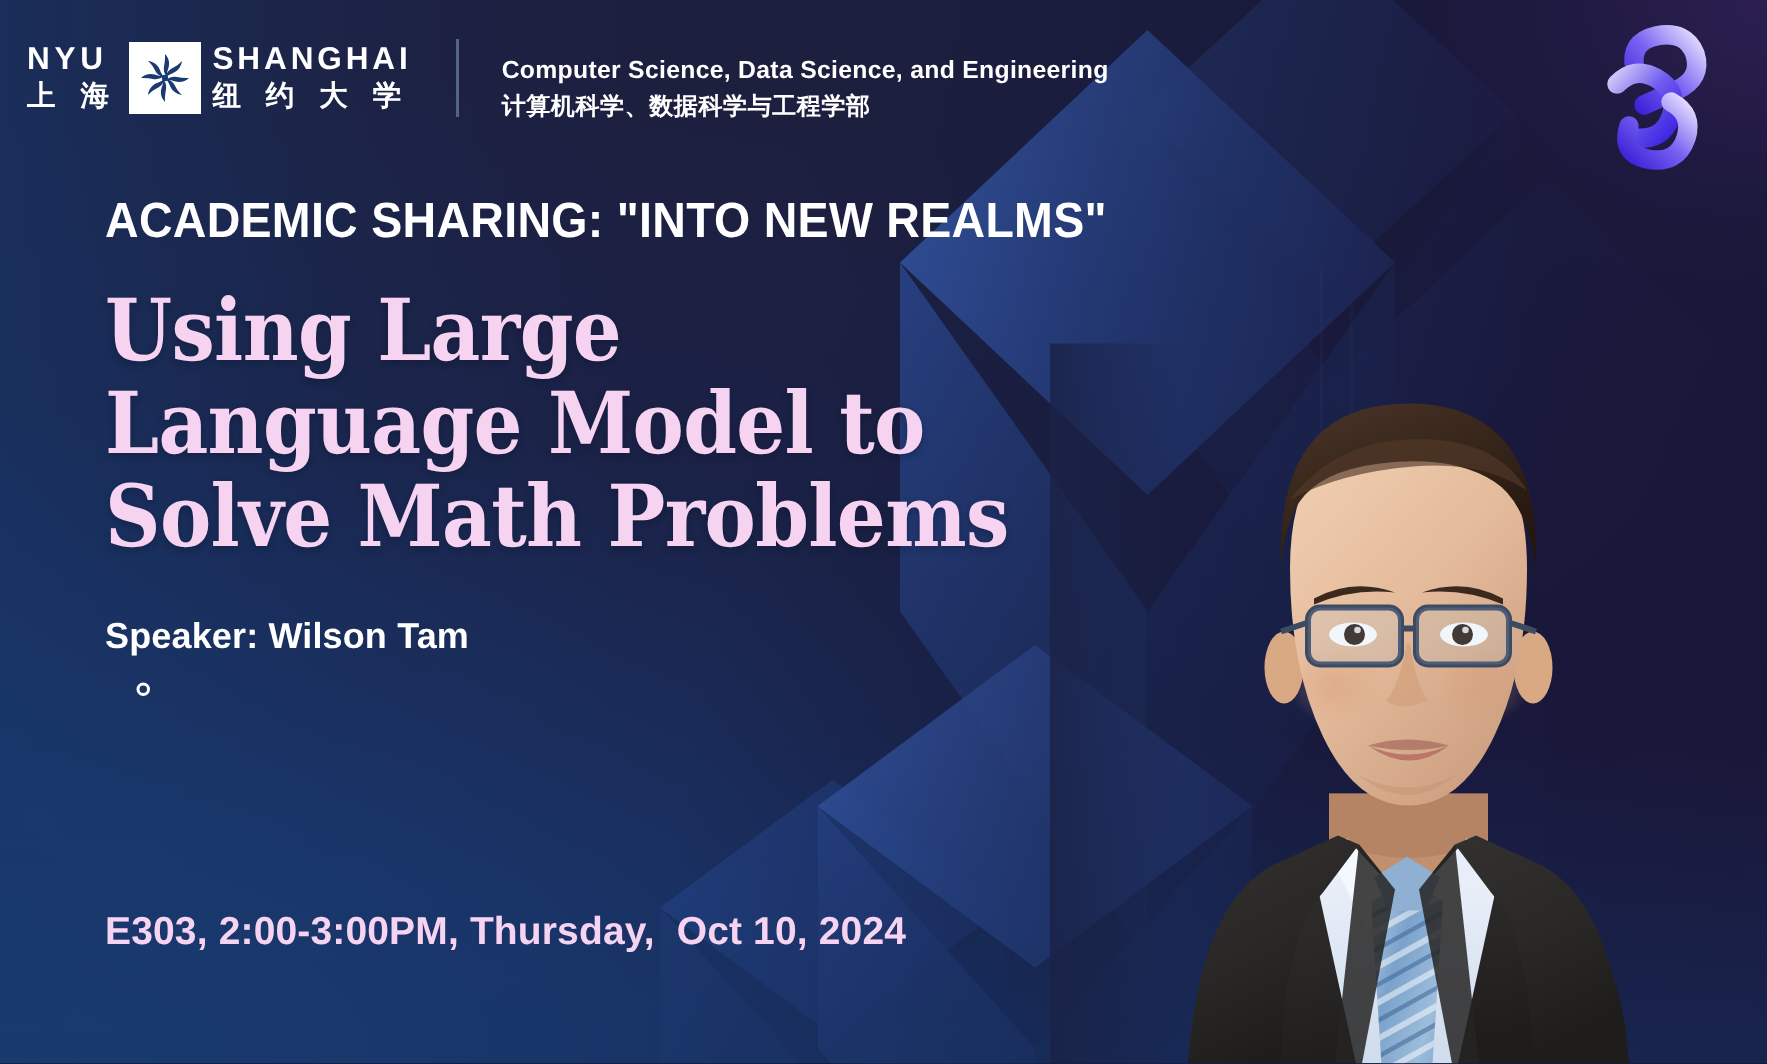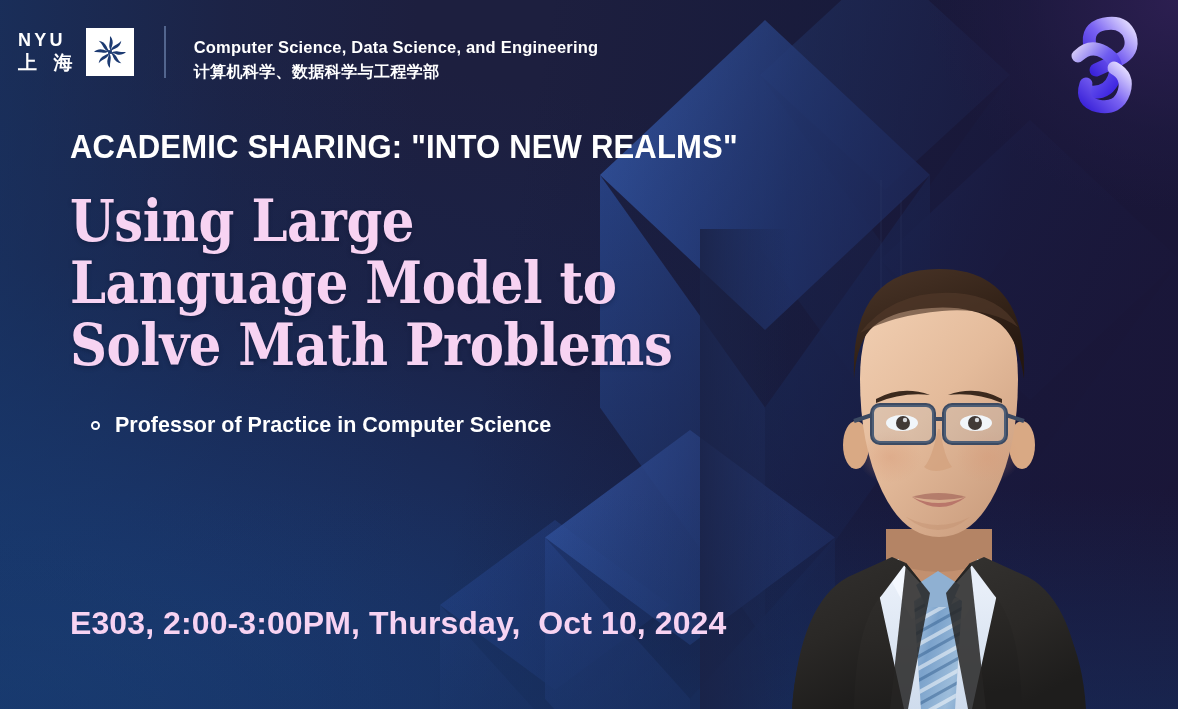--- a/index.html
+++ b/index.html
@@ -88,21 +88,21 @@
   .vignette-bottom {
     position:absolute; left:0; bottom:0; width: 100%; height: 220px;
     background: linear-gradient(0deg, rgba(22,54,106,0.45) 0%, rgba(22,54,106,0) 100%);
   }
 
   
   .header { position: absolute; left: 18px; top: 20px; display: flex; align-items: center; }
   .nyu-logo { display: flex; align-items: center; height: 56px; }
   .nyu-col { display: flex; flex-direction: column; justify-content: center; color: #ffffff; }
   .nyu-col .en {
-    font-size: 18px; font-weight: 700; letter-spacing: 3.2px; line-height: 1.15;
+    font-size: 21px; font-weight: 700; letter-spacing: 3.2px; line-height: 1.15;
     font-family: "Liberation Sans", sans-serif;
   }
   .nyu-col .zh {
     font-size: 19px; font-weight: 700; letter-spacing: 5px; line-height: 1.2;
     font-family: "DejaVu Sans", sans-serif;
   }
   .nyu-left { margin-right: 8px; }
   .nyu-mark {
     width: 48px; height: 48px; background: #ffffff; flex: 0 0 auto;
     display: flex; align-items: center; justify-content: center;
@@ -160,21 +160,21 @@
     margin-bottom: 1px;
   }
   .roles li .bullet {
     position: absolute; left: 21px; top: 11px;
     width: 9px; height: 9px; border: 2px solid #ffffff; border-radius: 50%;
     box-sizing: border-box;
   }
 
   .venue {
     position: absolute; left: 70px; top: 605px;
-    color: #f7d3f2; font-size: 32px; font-weight: 700; letter-spacing: .1px;
+    color: #f7d3f2; font-size: 26px; font-weight: 700; letter-spacing: .1px;
     white-space: pre;
   }
 
   
   .portrait { position: absolute; right: 0; bottom: 0; width: 478px; height: 480px; }
   .portrait svg { display:block; width: 100%; height: 100%; }
   .portrait-fade {
     position: absolute; left: 0; top: 0; width: 90px; height: 100%;
     background: linear-gradient(90deg, rgba(26,34,70,0.85) 0%, rgba(26,34,70,0) 100%);
     pointer-events: none;
@@ -350,20 +350,24 @@
             <path d="M20 36c-2.6-2.6-3.4-6.2-2.2-9.6 1-2.8 1.2-4.2.6-5.6 2 1.4 2.8 4.4 2.2 7.2-.5 2.6-.8 5.2-.6 8z"></path>
             <path d="M4 20c2.6-2.6 6.2-3.4 9.6-2.2 2.8 1 4.2 1.2 5.6.6-1.4 2-4.4 2.8-7.2 2.2-2.6-.5-5.2-.8-8-.6z"></path>
             <path d="M31.3 8.7c-.4 3.6-2.6 6.6-5.9 7.9-2.7 1.1-3.9 1.8-4.6 3.1-.3-2.4 1.5-4.9 4-6.2 2.4-1.2 4.6-2.6 6.5-4.8z"></path>
             <path d="M31.3 31.3c-3.6-.4-6.6-2.6-7.9-5.9-1.1-2.7-1.8-3.9-3.1-4.6 2.4-.3 4.9 1.5 6.2 4 1.2 2.4 2.6 4.6 4.8 6.5z"></path>
             <path d="M8.7 31.3c.4-3.6 2.6-6.6 5.9-7.9 2.7-1.1 3.9-1.8 4.6-3.1.3 2.4-1.5 4.9-4 6.2-2.4 1.2-4.6 2.6-6.5 4.8z"></path>
             <path d="M8.7 8.7c3.6.4 6.6 2.6 7.9 5.9 1.1 2.7 1.8 3.9 3.1 4.6-2.4.3-4.9-1.5-6.2-4C12.3 12.8 10.9 10.6 8.7 8.7z"></path>
             <circle cx="20" cy="20" r="2.1"></circle>
           </g>
         </svg>
       </div>
+      <div class="nyu-col nyu-right">
+        <span class="en">SHANGHAI</span>
+        <span class="zh">纽 约 大 学</span>
+      </div>
     </div>
 
     <div class="divider"></div>
 
     <div class="dept">
       <div class="dept-en">Computer Science, Data Science, and Engineering</div>
       <div class="dept-zh">计算机科学、数据科学与工程学部</div>
     </div>
   </div>
 
@@ -389,23 +393,23 @@
 
   <div class="kicker">ACADEMIC SHARING: "INTO NEW REALMS"</div>
 
   <div class="headline">
     <span class="l">Using Large</span>
     <span class="l">Language Model to</span>
     <span class="l">Solve Math Problems</span>
   </div>
 
   <div class="speaker-block">
+    <div class="speaker-name">Speaker: Wilson Tam</div>
     <ul class="roles">
       <li>
         <span class="bullet"></span>
-        <span>Professor of Practice in Computer Science</span>
       </li>
     </ul>
   </div>
 
   <div class="venue">E303, 2:00-3:00PM, Thursday,  Oct 10, 2024</div>
 
 </div>
 
 </body></html>

